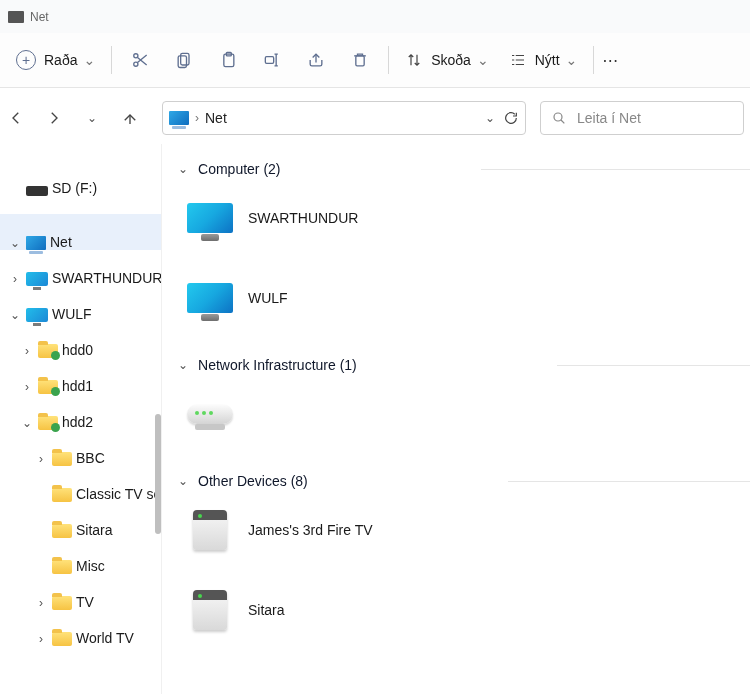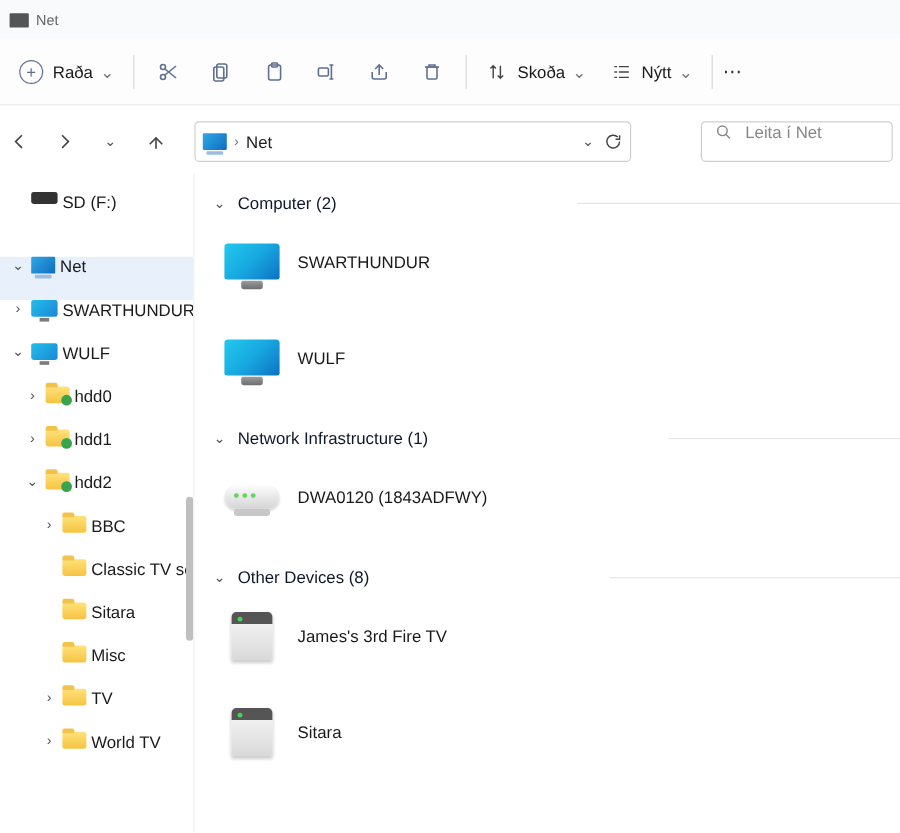--- a/index.html
+++ b/index.html
@@ -26,29 +26,29 @@
 
   
   .nav-row { height: 56px; display: flex; align-items: center; padding: 4px 6px 0 4px; gap: 14px; border-bottom: 1px solid transparent; background: #fff; }
   .nav-arrow { width: 24px; height: 24px; display: flex; align-items: center; justify-content: center; color: #4b4b4b; font-size: 18px; }
   .addr-bar { flex: 0 0 364px; height: 34px; border: 1px solid #cfcfcf; border-radius: 4px; display: flex; align-items: center; padding: 0 6px; margin-left: 6px; }
   .addr-bar .sep-chev { color: #777; margin: 0 6px; font-size: 12px; }
   .addr-bar .txt { color: #222; }
   .addr-bar .spacer { flex: 1; }
   .addr-bar .chevdown { color: #555; font-size: 12px; margin-right: 8px; }
   .addr-bar .refresh { color: #444; }
-  .search-bar { flex: 1; height: 34px; border: 1px solid #cfcfcf; border-radius: 4px; display: flex; padding: 0 10px; color: #888; min-width: 0; margin-left: 44px; }
+  .search-bar { flex: 1; height: 34px; border: 1px solid #cfcfcf; border-radius: 4px; display: flex; align-items: center; padding: 0 10px; color: #888; min-width: 0; }
   .search-bar .ph { margin-left: 10px; white-space: nowrap; overflow: hidden; }
 
   
   .main { display: flex; height: calc(694px - 33px - 55px - 56px); }
 
   
   .sidebar { width: 162px; border-right: 1px solid #f0f0f0; overflow: hidden; padding-top: 16px; position: relative; }
-  .side-item { display: flex; align-items: flex-start; height: 36px; padding-left: 8px; gap: 4px; white-space: nowrap; cursor: pointer; }
+  .side-item { display: flex; align-items: flex-end; height: 36px; padding-left: 8px; gap: 4px; white-space: nowrap; cursor: pointer; }
   .side-item.selected { background: #e8f0fb; }
   .side-item .toggle { width: 14px; text-align: center; color: #555; font-size: 12px; flex-shrink: 0; }
   .side-item .toggle.none { visibility: hidden; }
   .side-item .lbl { overflow: hidden; text-overflow: clip; }
   .indent1 { padding-left: 20px; }
   .indent2 { padding-left: 34px; }
 
   
   .ico-sd { width: 22px; height: 10px; background: #333; border-radius: 2px; flex-shrink: 0; }
   .ico-net {
@@ -363,21 +363,20 @@
           </div>
           <div class="items-row">
             <div class="item">
               <div class="icon-wrap">
                 <div class="big-router">
                   <span class="dot d1"></span>
                   <span class="dot d2"></span>
                   <span class="dot d3"></span>
                 </div>
               </div>
-              <div class="lbl">DWA0120 (1843ADFWY)</div>
             </div>
           </div>
         </div>
         <div class="group">
           <div class="group-head-wrap">
             <div class="group-head">
               <span class="chev">⌄</span>
               <span class="name">Other Devices (8)</span>
             </div>
             <div class="group-rule"></div>

